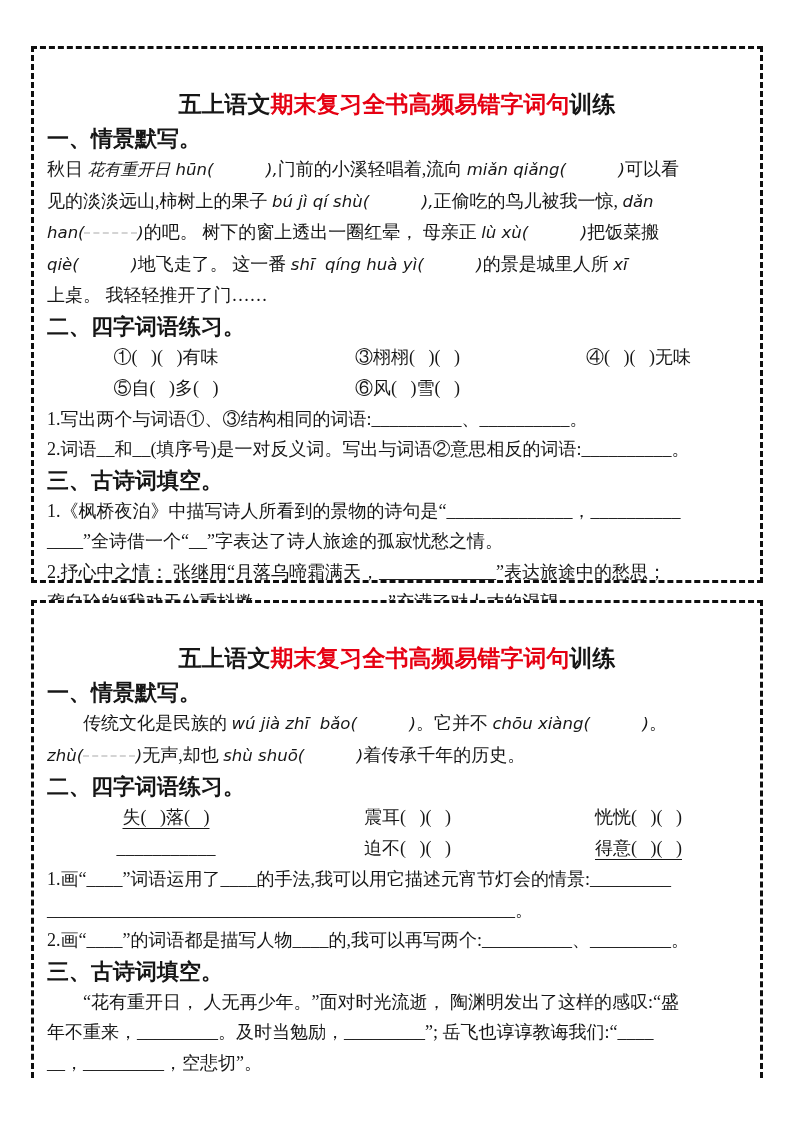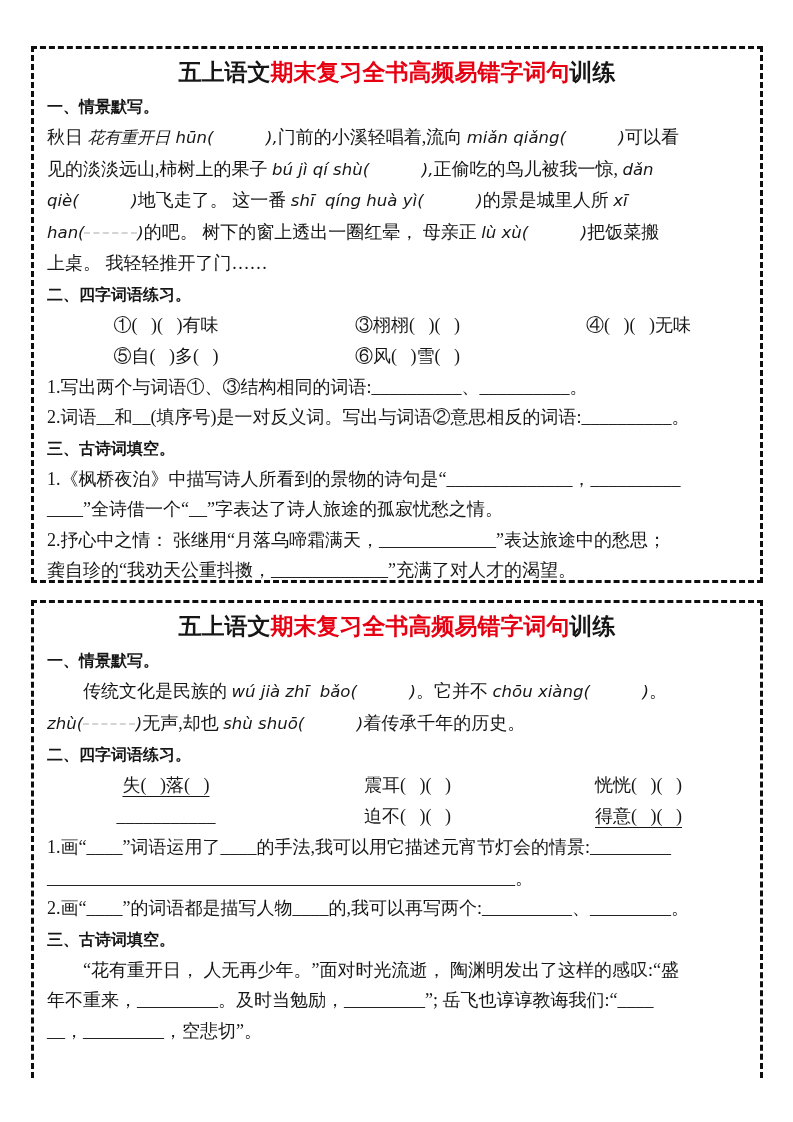--- a/index.html
+++ b/index.html
@@ -13,25 +13,25 @@
   .panel {
     position:absolute; left:31px; width:732px;
     border:3px dashed #0e0e0e;
     padding:6px 13px 8px 13px;
     background:#ffffff;
   }
   #panel1 { top:46px; height:537px; }
   #panel2 { top:600px; height:478px; border-bottom:none; }
   .title {
     text-align:center; font-size:23px; font-weight:bold;
-    line-height:36px; white-space:pre;
+    line-height:36px; white-space:pre;margin-top:32px;
   }
   .red { color:#e60012; }
   .sec {
-    font-size:16px; font-weight:bold; line-height:31px;
+    font-size:22px; font-weight:bold; line-height:31px;
     white-space:pre-wrap;
   }
   .line {
     font-size:18px; line-height:30.5px; white-space:pre-wrap;
   }
   .indent { text-indent:2em; }
   .py {
     font-family:"DejaVu Sans","Liberation Sans",sans-serif;
     font-style:italic; font-size:0.92em;
   }
@@ -51,22 +51,22 @@
 <body>
 
 <div class="page">
 
   <section class="panel" id="panel1">
     <div class="title"><span>五上语文</span><span class="red">期末复习全书高频易错字词句</span><span>训练</span></div>
 
     <div class="sec">一、情景默写。</div>
     <div class="line"><span class="">秋日 </span><span class="py">花有重开日 hūn(          ),</span><span class="">门前的小溪轻唱着,流向 </span><span class="py">miǎn qiǎng(          )</span><span class="">可以看</span></div>
     <div class="line"><span class="">见的淡淡远山,柿树上的果子 </span><span class="py">bú jì qí shù(          ),</span><span class="">正偷吃的鸟儿被我一惊, </span><span class="py">dǎn</span></div>
+    <div class="line"><span class="py">han(</span><span class="py smudge">          </span><span class="py">)</span><span class="">的吧。 树下的窗上透出一圈红晕， 母亲正 </span><span class="py">lù xù(          )</span><span class="">把饭菜搬</span></div>
     <div class="line"><span class="py">qiè(          )</span><span class="">地飞走了。 这一番 </span><span class="py">shī  qíng huà yì(          )</span><span class="">的景是城里人所 </span><span class="py">xī</span></div>
-    <div class="line"><span class="py">han(</span><span class="py smudge">          </span><span class="py">)</span><span class="">的吧。 树下的窗上透出一圈红晕， 母亲正 </span><span class="py">lù xù(          )</span><span class="">把饭菜搬</span></div>
     <div class="line"><span class="">上桌。 我轻轻推开了门……</span></div>
 
     <div class="sec">二、四字词语练习。</div>
     <div class="grid">
       <span class="cell">①(   )(   )有味</span>
       <span class="cell">③栩栩(   )(   )</span>
       <span class="cell">④(   )(   )无味</span>
       <span class="cell">⑤自(   )多(   )</span>
       <span class="cell">⑥风(   )雪(   )</span>
     </div>

